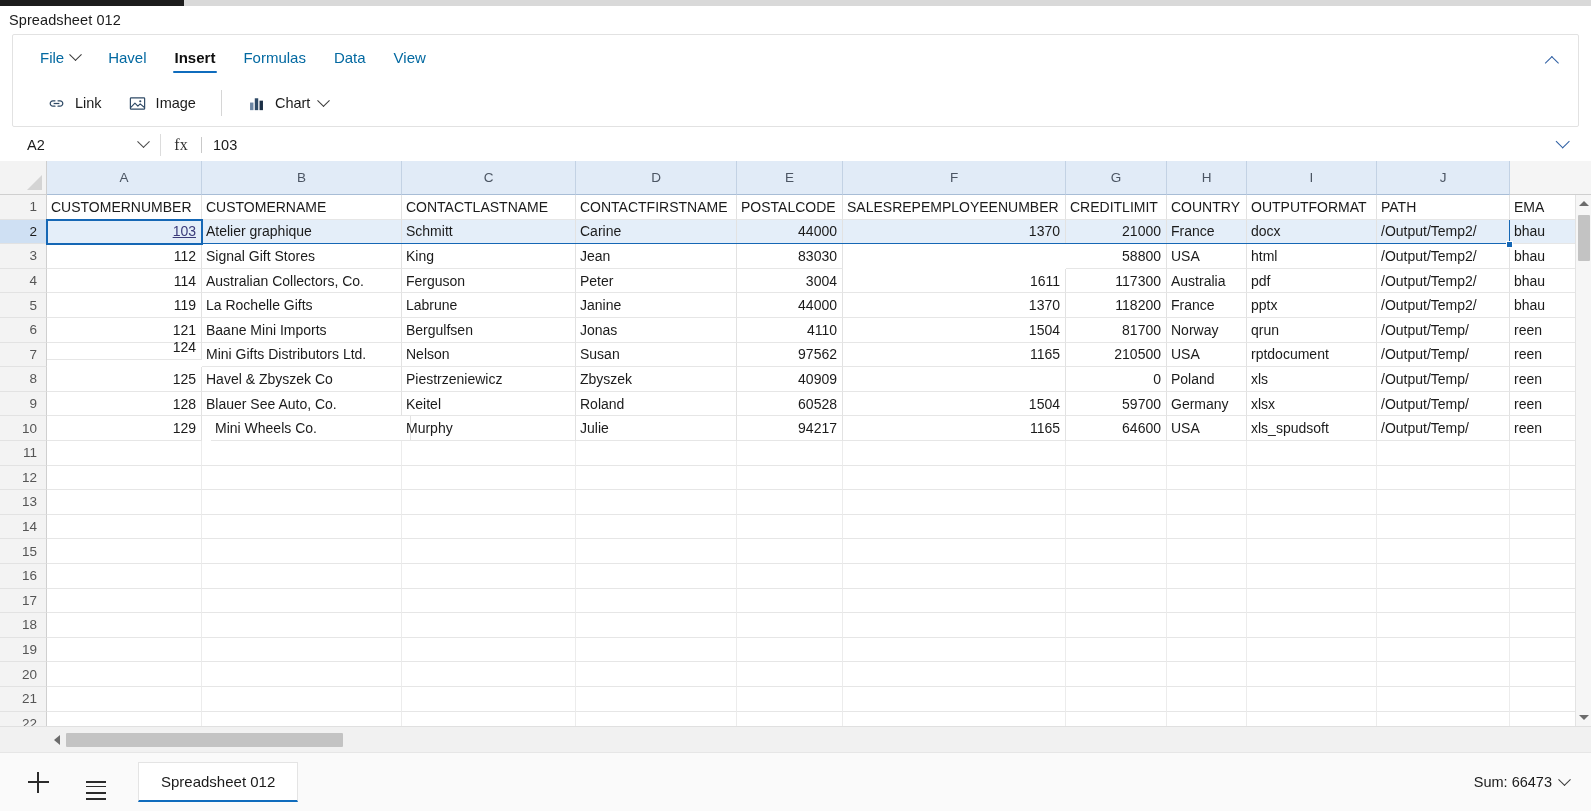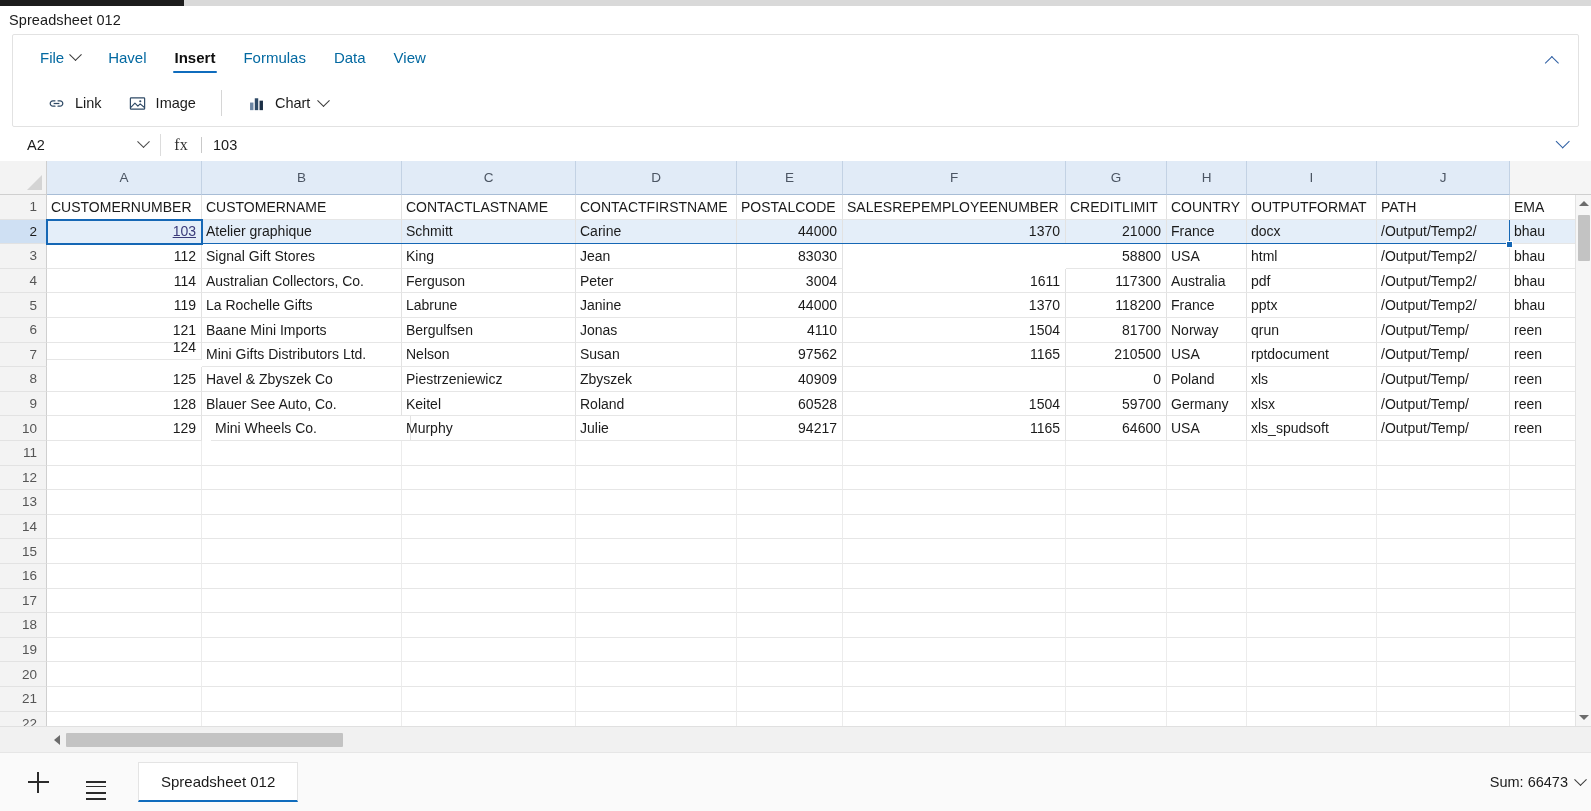--- a/index.html
+++ b/index.html
@@ -139,21 +139,21 @@
   .sheetbar { position:absolute; top:752px; left:0; width:1591px; height:59px; background:#fafafa; border-top:1px solid #e6e6e6; display:flex; align-items:center; }
   .sb-btn { width:40px; height:40px; margin-left:18px; display:flex; align-items:center; justify-content:center; cursor:pointer; border-radius:3px; }
   .plus-h { position:absolute; width:21px; height:1.7px; background:#2b2b2b; }
   .plus-v { position:absolute; width:1.7px; height:21px; background:#2b2b2b; }
   .burger span { display:block; width:20px; height:1.7px; background:#2b2b2b; margin:4.5px 0; }
   .sheet-tab {
     height:40px; margin-left:22px; padding:0 22px; display:flex; align-items:center;
     font-size:15px; color:#1b1b1b; background:#ffffff; border:1px solid #e4e4e4;
     border-bottom:2.5px solid #0f6cbd; cursor:pointer;
   }
-  .status-right { margin-left:auto; display:flex; align-items:center; gap:8px; padding-right:6px; font-size:14.5px; color:#1b1b1b; cursor:pointer; }
+  .status-right { margin-left:auto; display:flex; align-items:center; gap:8px; padding-right:22px; font-size:14.5px; color:#1b1b1b; cursor:pointer; }
   .chev-dn-dk { width:9px;height:9px;border-right:1.5px solid #3b3b3b;border-bottom:1.5px solid #3b3b3b;transform:rotate(45deg) translate(-2px,-2px); }
 </style>
 </head>
 <body>
 
 <div id="app">
 
   <div class="chrome-strip">
     <div class="chrome-tab"></div>
   </div>

